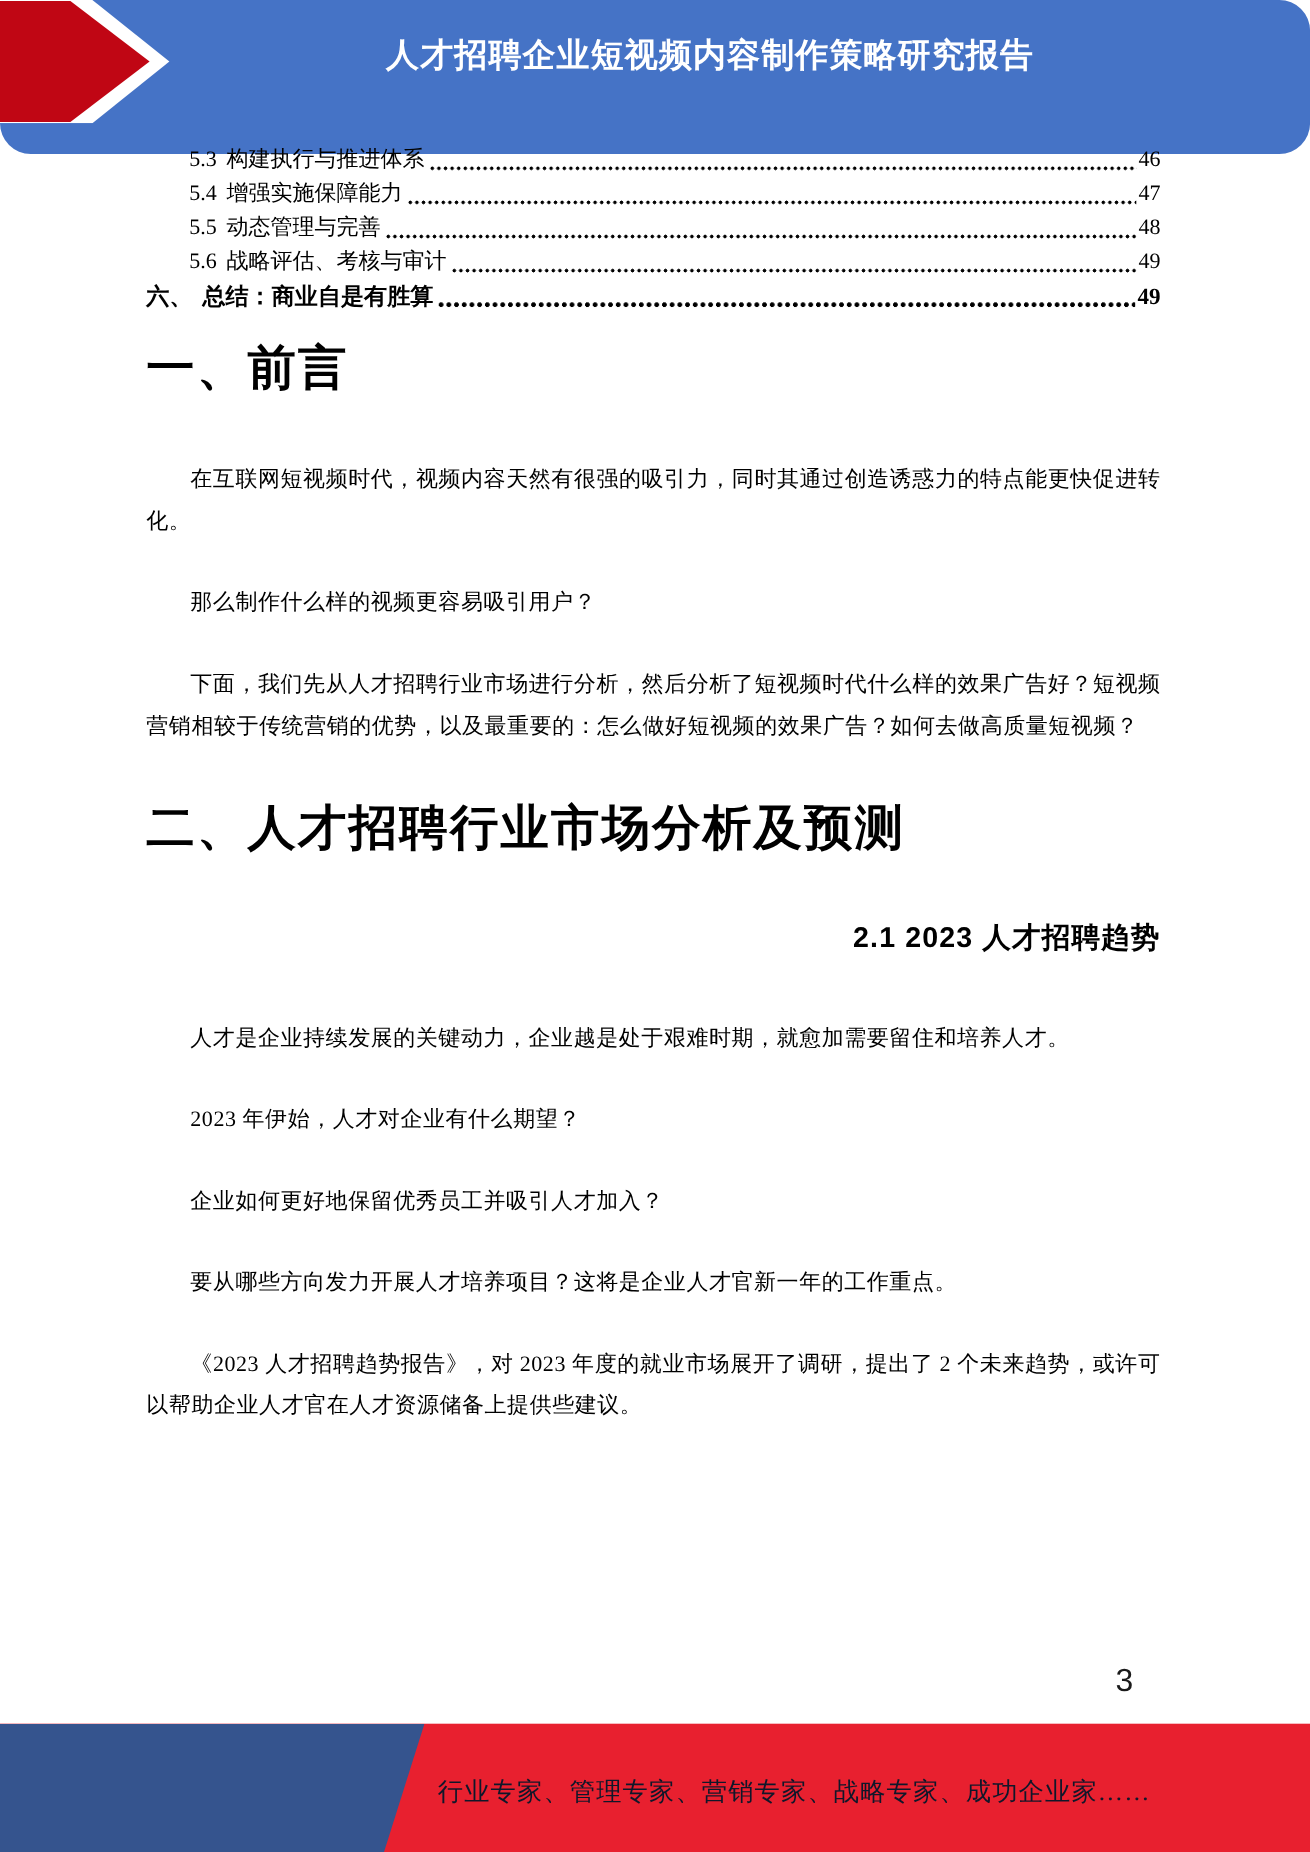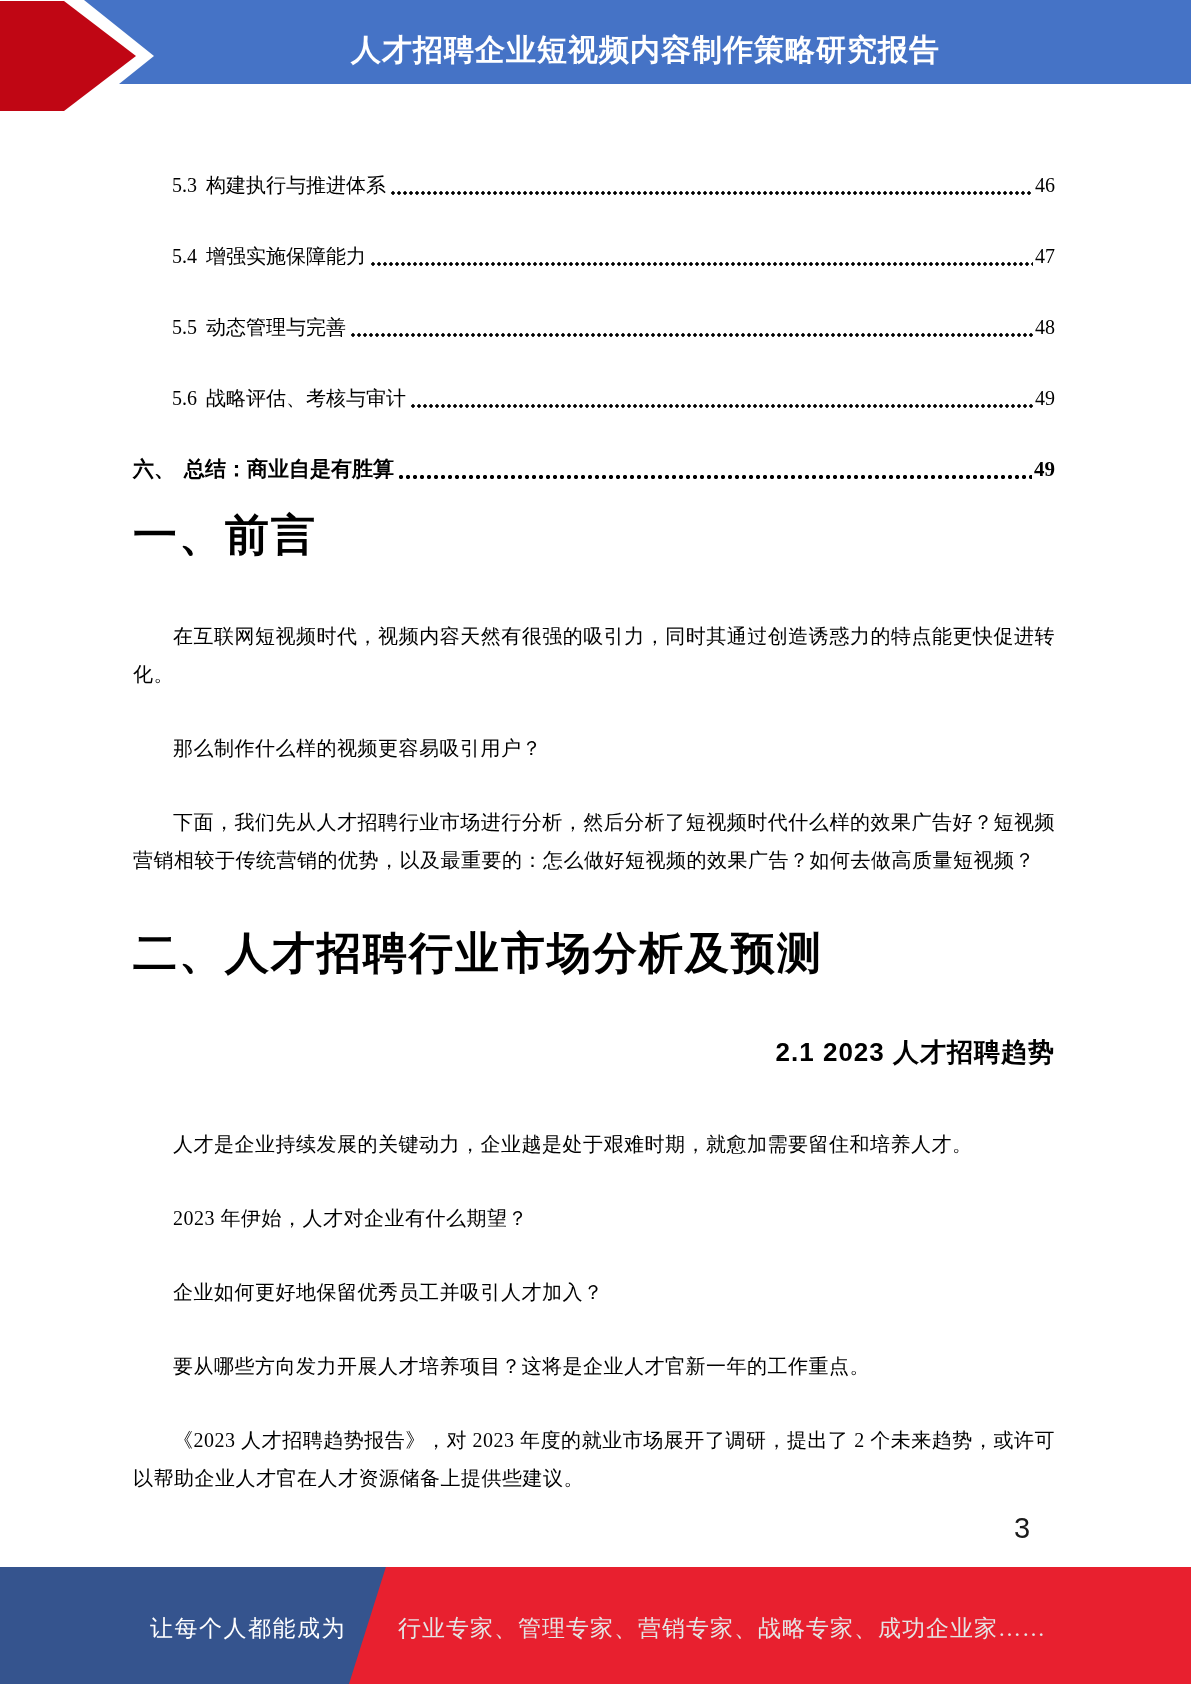--- a/index.html
+++ b/index.html
@@ -9,22 +9,23 @@
     background: #ffffff;
     font-family: "Liberation Serif", serif;
     color: #000;
     position: relative;
     overflow: hidden;
   }
   .page { position: absolute; inset: 0; }
 
   
   .header {
-    position: absolute; top: 0; left: 0; right: 0; height: 84px;
+    position: absolute; top: 0; left: 0; right: 0; height: 140px;
     background: #4573C6;
+    border-radius: 28px;
   }
   .header-arrow {
     position: absolute; left: 0; top: 0; width: 158px; height: 112px; display: block;
   }
   .header-title {
     position: absolute; left: 160px; right: 60px; top: 0; height: 100px;
     display: flex; align-items: center; justify-content: center;
     color: #ffffff;
     font-family: "Liberation Sans", sans-serif;
     font-weight: bold;
@@ -39,21 +40,21 @@
   }
 
   
   .toc { width: 100%; }
   .toc-row {
     display: flex; align-items: flex-end;
     font-size: 20px; line-height: 31px;
     white-space: nowrap;
   }
   .toc-row.indent { padding-left: 39px; }
-  .toc-num { margin-right: 9px; margin-top: 40px; }
+  .toc-num { margin-right: 9px; }
   .toc-dots {
     flex: 1 1 auto; height: 12px; margin: 0 2px 5px 4px;
     background-image: radial-gradient(circle at 3px 9px, #000 1.5px, transparent 1.9px);
     background-size: 6px 12px;
     background-repeat: repeat-x;
   }
   .toc-row.bold { font-weight: bold; font-size: 21px; }
   .toc-row.bold .toc-dots {
     background-image: radial-gradient(circle at 3px 9px, #000 1.9px, transparent 2.3px);
     background-size: 7px 12px;
@@ -98,21 +99,21 @@
     clip-path: polygon(0 0, 32.4% 0, 29.3% 100%, 0 100%);
   }
   .footer-left {
     position: absolute; left: 0; top: 46px; width: 346px;
     text-align: right;
     color: #fff; font-size: 23px; letter-spacing: 1.5px;
     white-space: nowrap;
   }
   .footer-right {
     position: absolute; left: 398px; top: 46px;
-    color: #e5e5e5; font-size: 23px; letter-spacing: 1px;
+    color: #0f172a; font-size: 23px; letter-spacing: 1px;
     white-space: nowrap;
     text-align: right;
   }
 </style>
 </head>
 <body>
 
 <div class="page">
 
   <header class="header">
@@ -170,17 +171,16 @@
     <p class="body-p">2023 年伊始，人才对企业有什么期望？</p>
     <p class="body-p">企业如何更好地保留优秀员工并吸引人才加入？</p>
     <p class="body-p">要从哪些方向发力开展人才培养项目？这将是企业人才官新一年的工作重点。</p>
     <p class="body-p">《2023 人才招聘趋势报告》，对 2023 年度的就业市场展开了调研，提出了 2 个未来趋势，或许可以帮助企业人才官在人才资源储备上提供些建议。</p>
   </main>
 
   <div class="page-number">3</div>
 
   <footer class="footer">
     <div class="footer-blue"></div>
-    <div class="footer-left">让每个人都能成为</div>
     <div class="footer-right">行业专家、管理专家、营销专家、战略专家、成功企业家……</div>
   </footer>
 
 </div>
 
 </body></html>

